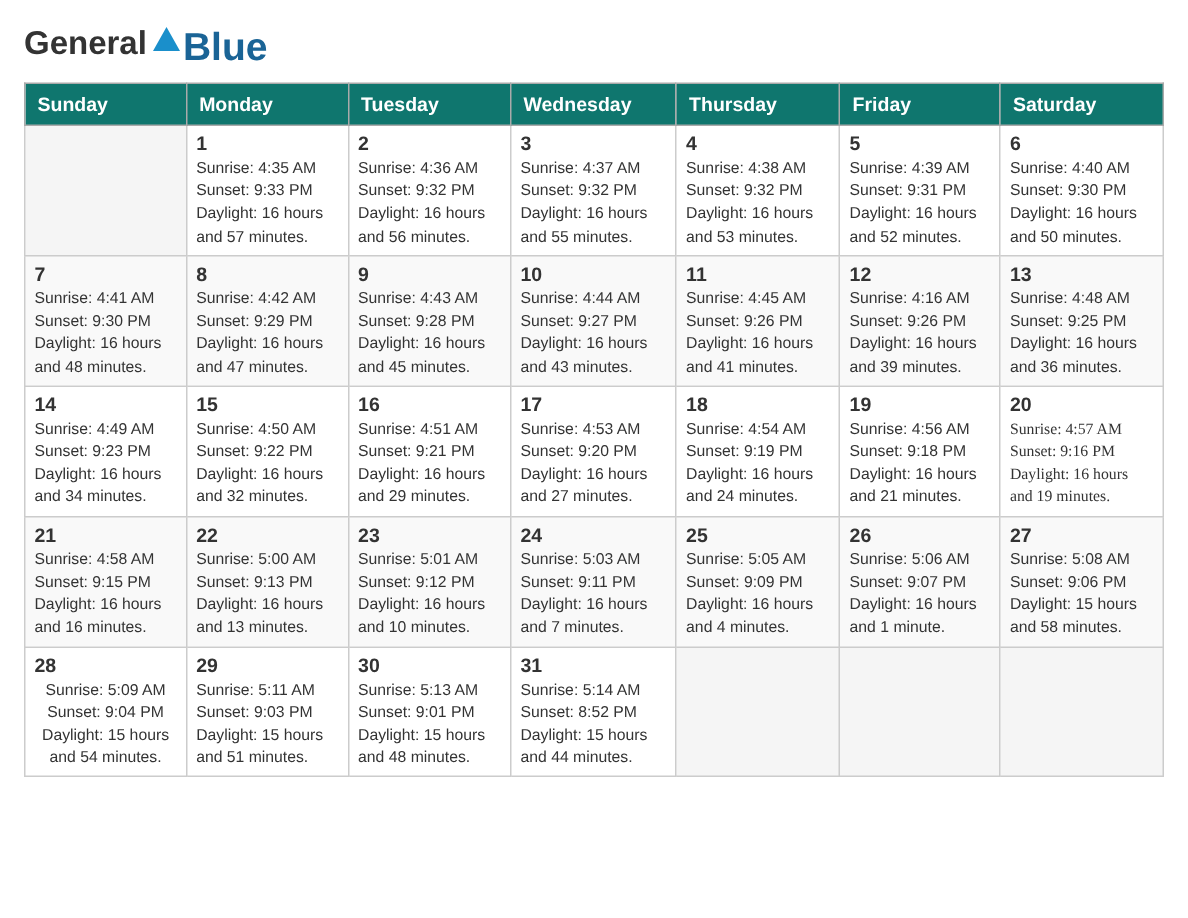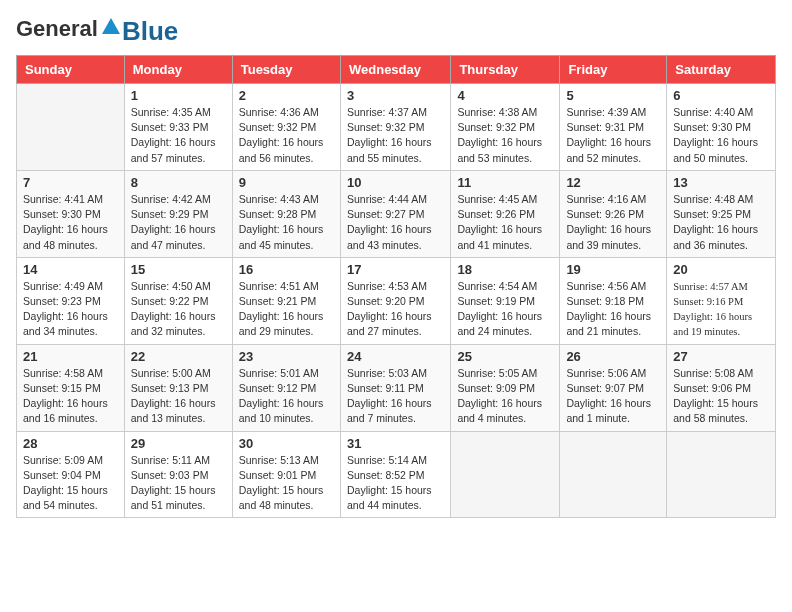--- a/index.html
+++ b/index.html
@@ -46,21 +46,21 @@
     .location-title {
       font-size: 16px;
       color: #555;
     }
     table {
       width: 100%;
       border-collapse: collapse;
       font-size: 11px;
     }
     thead tr th {
-      background-color: #ef4444;
+      background-color: #0f766e;
       color: #fff;
       text-align: left;
       padding: 6px 8px;
       font-size: 13px;
       font-weight: bold;
       border: 1px solid #aaa;
     }
     tbody tr td {
       border: 1px solid #ccc;
       vertical-align: top;
@@ -311,21 +311,21 @@
           <div class="day-number">27</div>
           <div class="day-info" style="white-space: pre-line;">Sunrise: 5:08 AM
 Sunset: 9:06 PM
 Daylight: 15 hours
 and 58 minutes.</div>
         </td>
       </tr>
       <tr>
         <td>
           <div class="day-number">28</div>
-          <div class="day-info" style="white-space: pre-line;">Sunrise: 5:09 AM
+          <div class="day-info" style="white-space: pre-line; text-align: center;">Sunrise: 5:09 AM
 Sunset: 9:04 PM
 Daylight: 15 hours
 and 54 minutes.</div>
         </td>
         <td>
           <div class="day-number">29</div>
           <div class="day-info" style="white-space: pre-line;">Sunrise: 5:11 AM
 Sunset: 9:03 PM
 Daylight: 15 hours
 and 51 minutes.</div>

